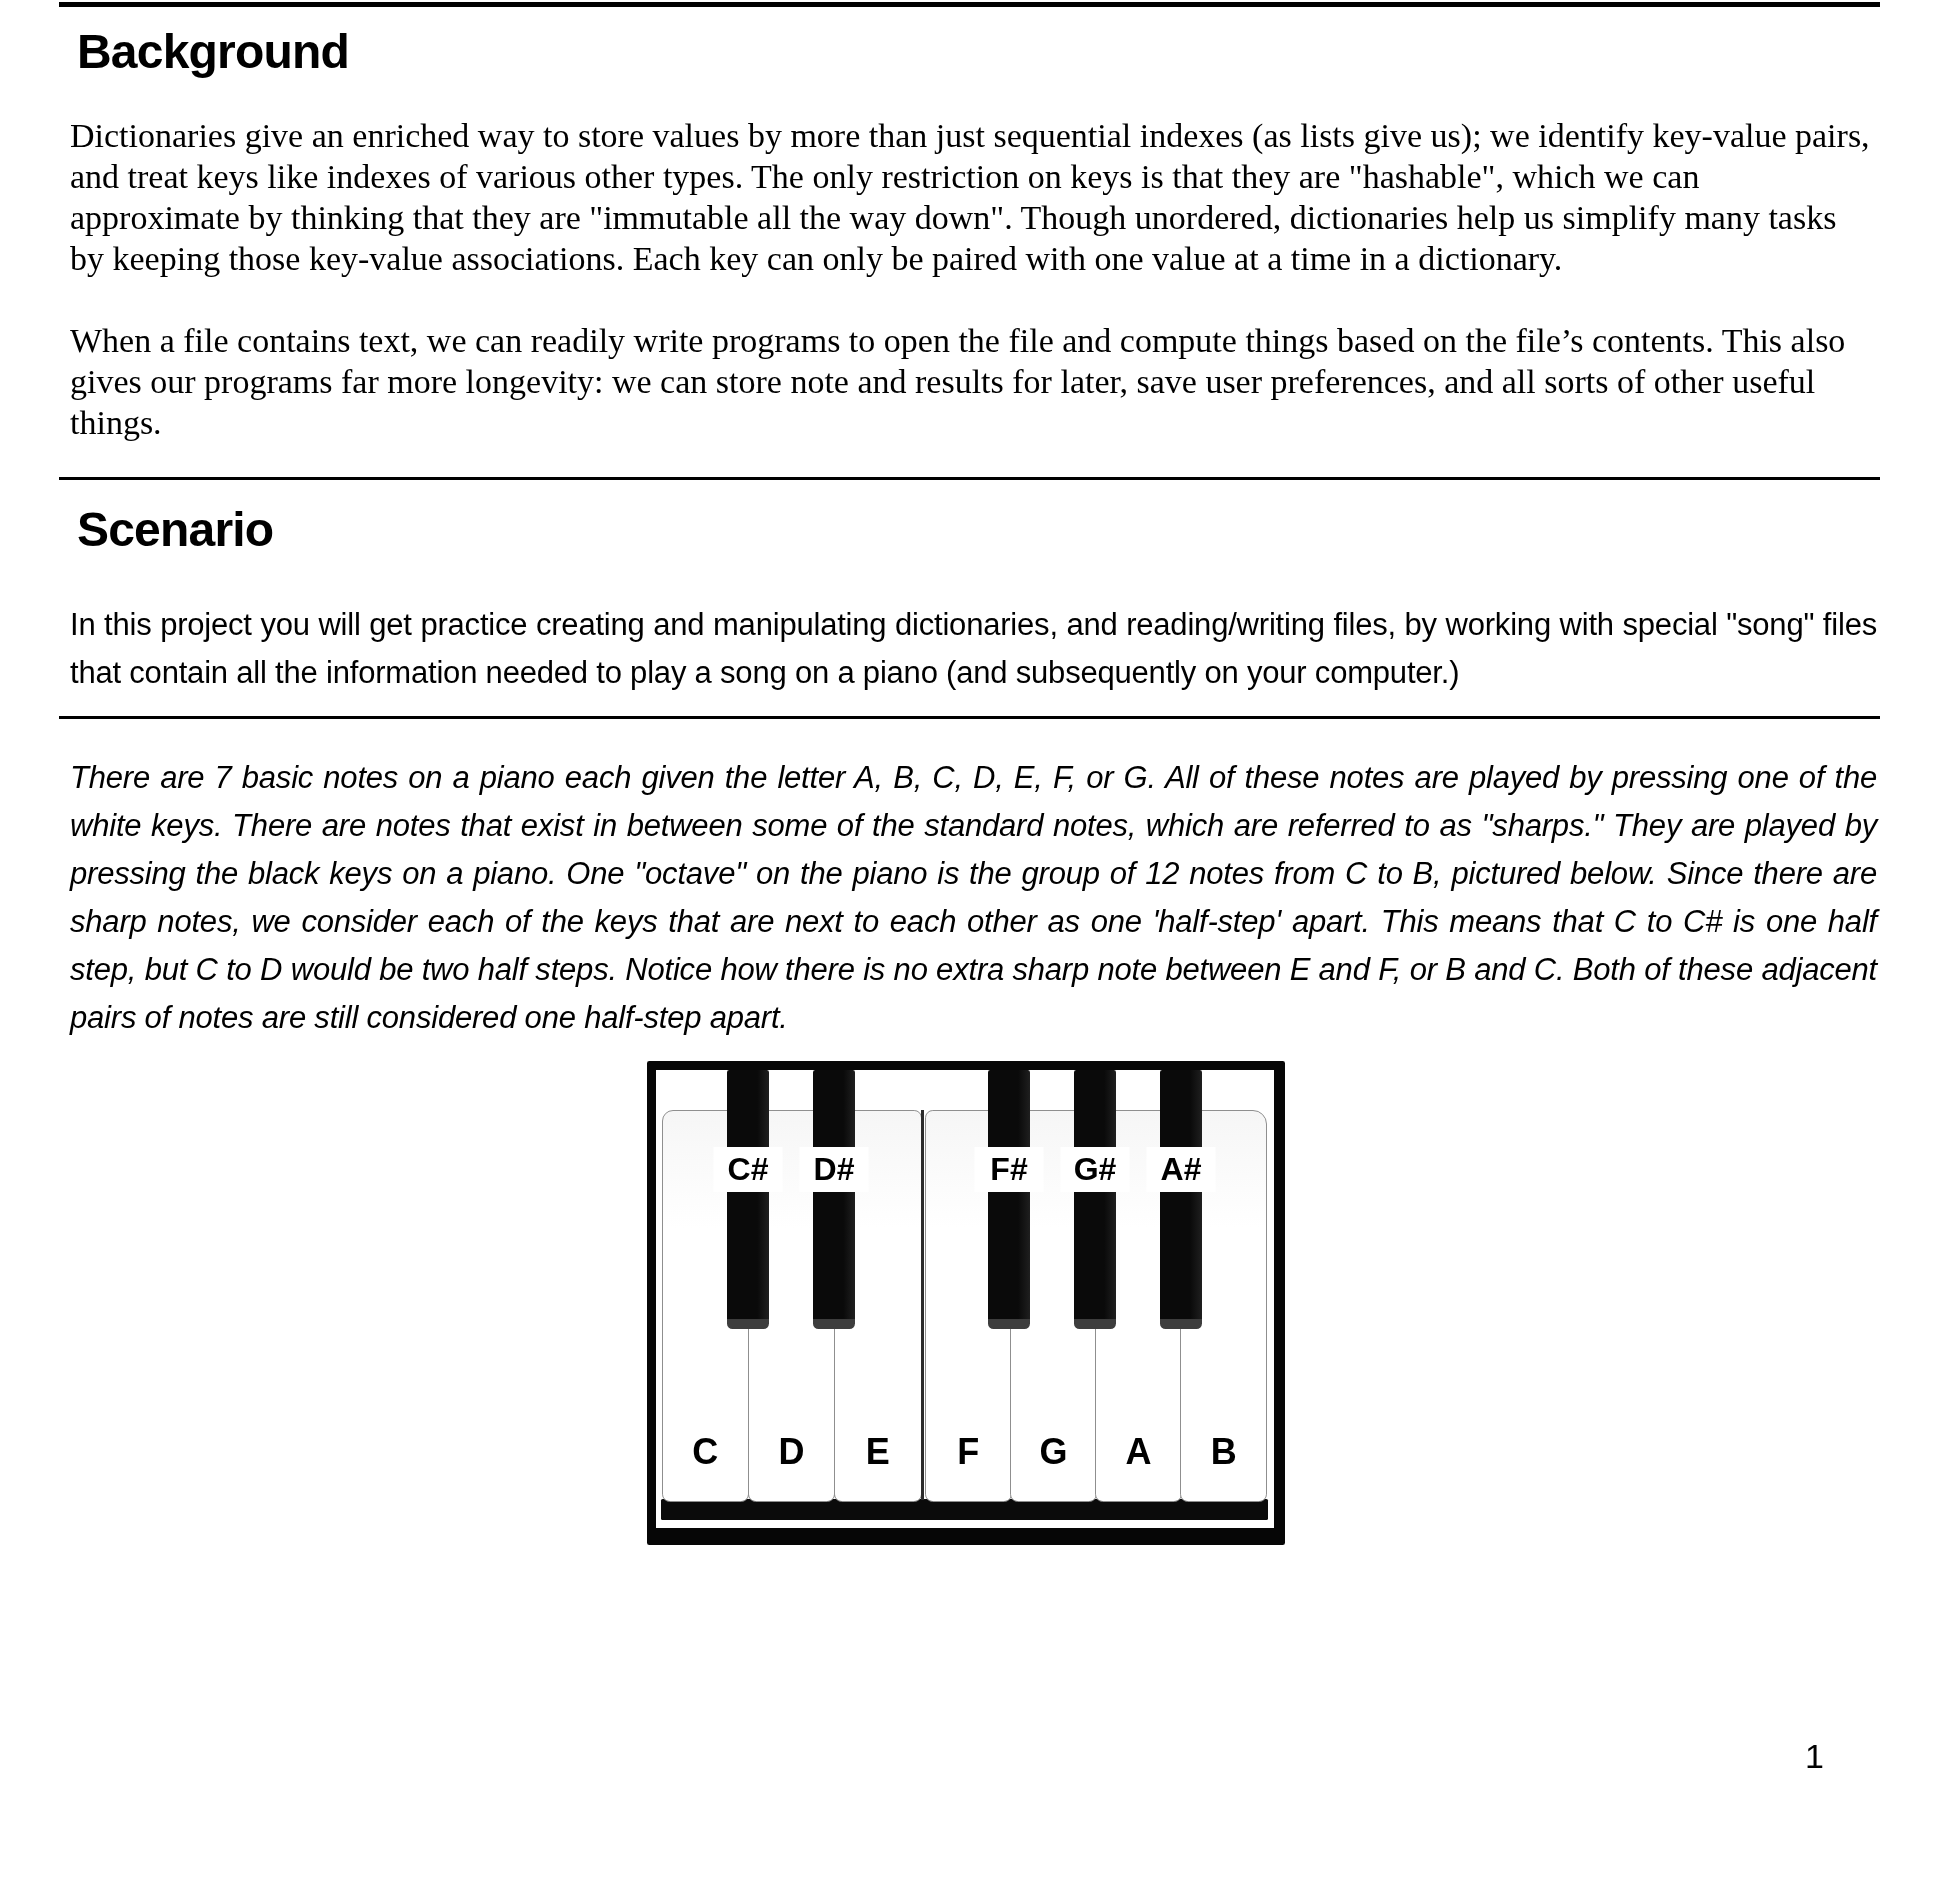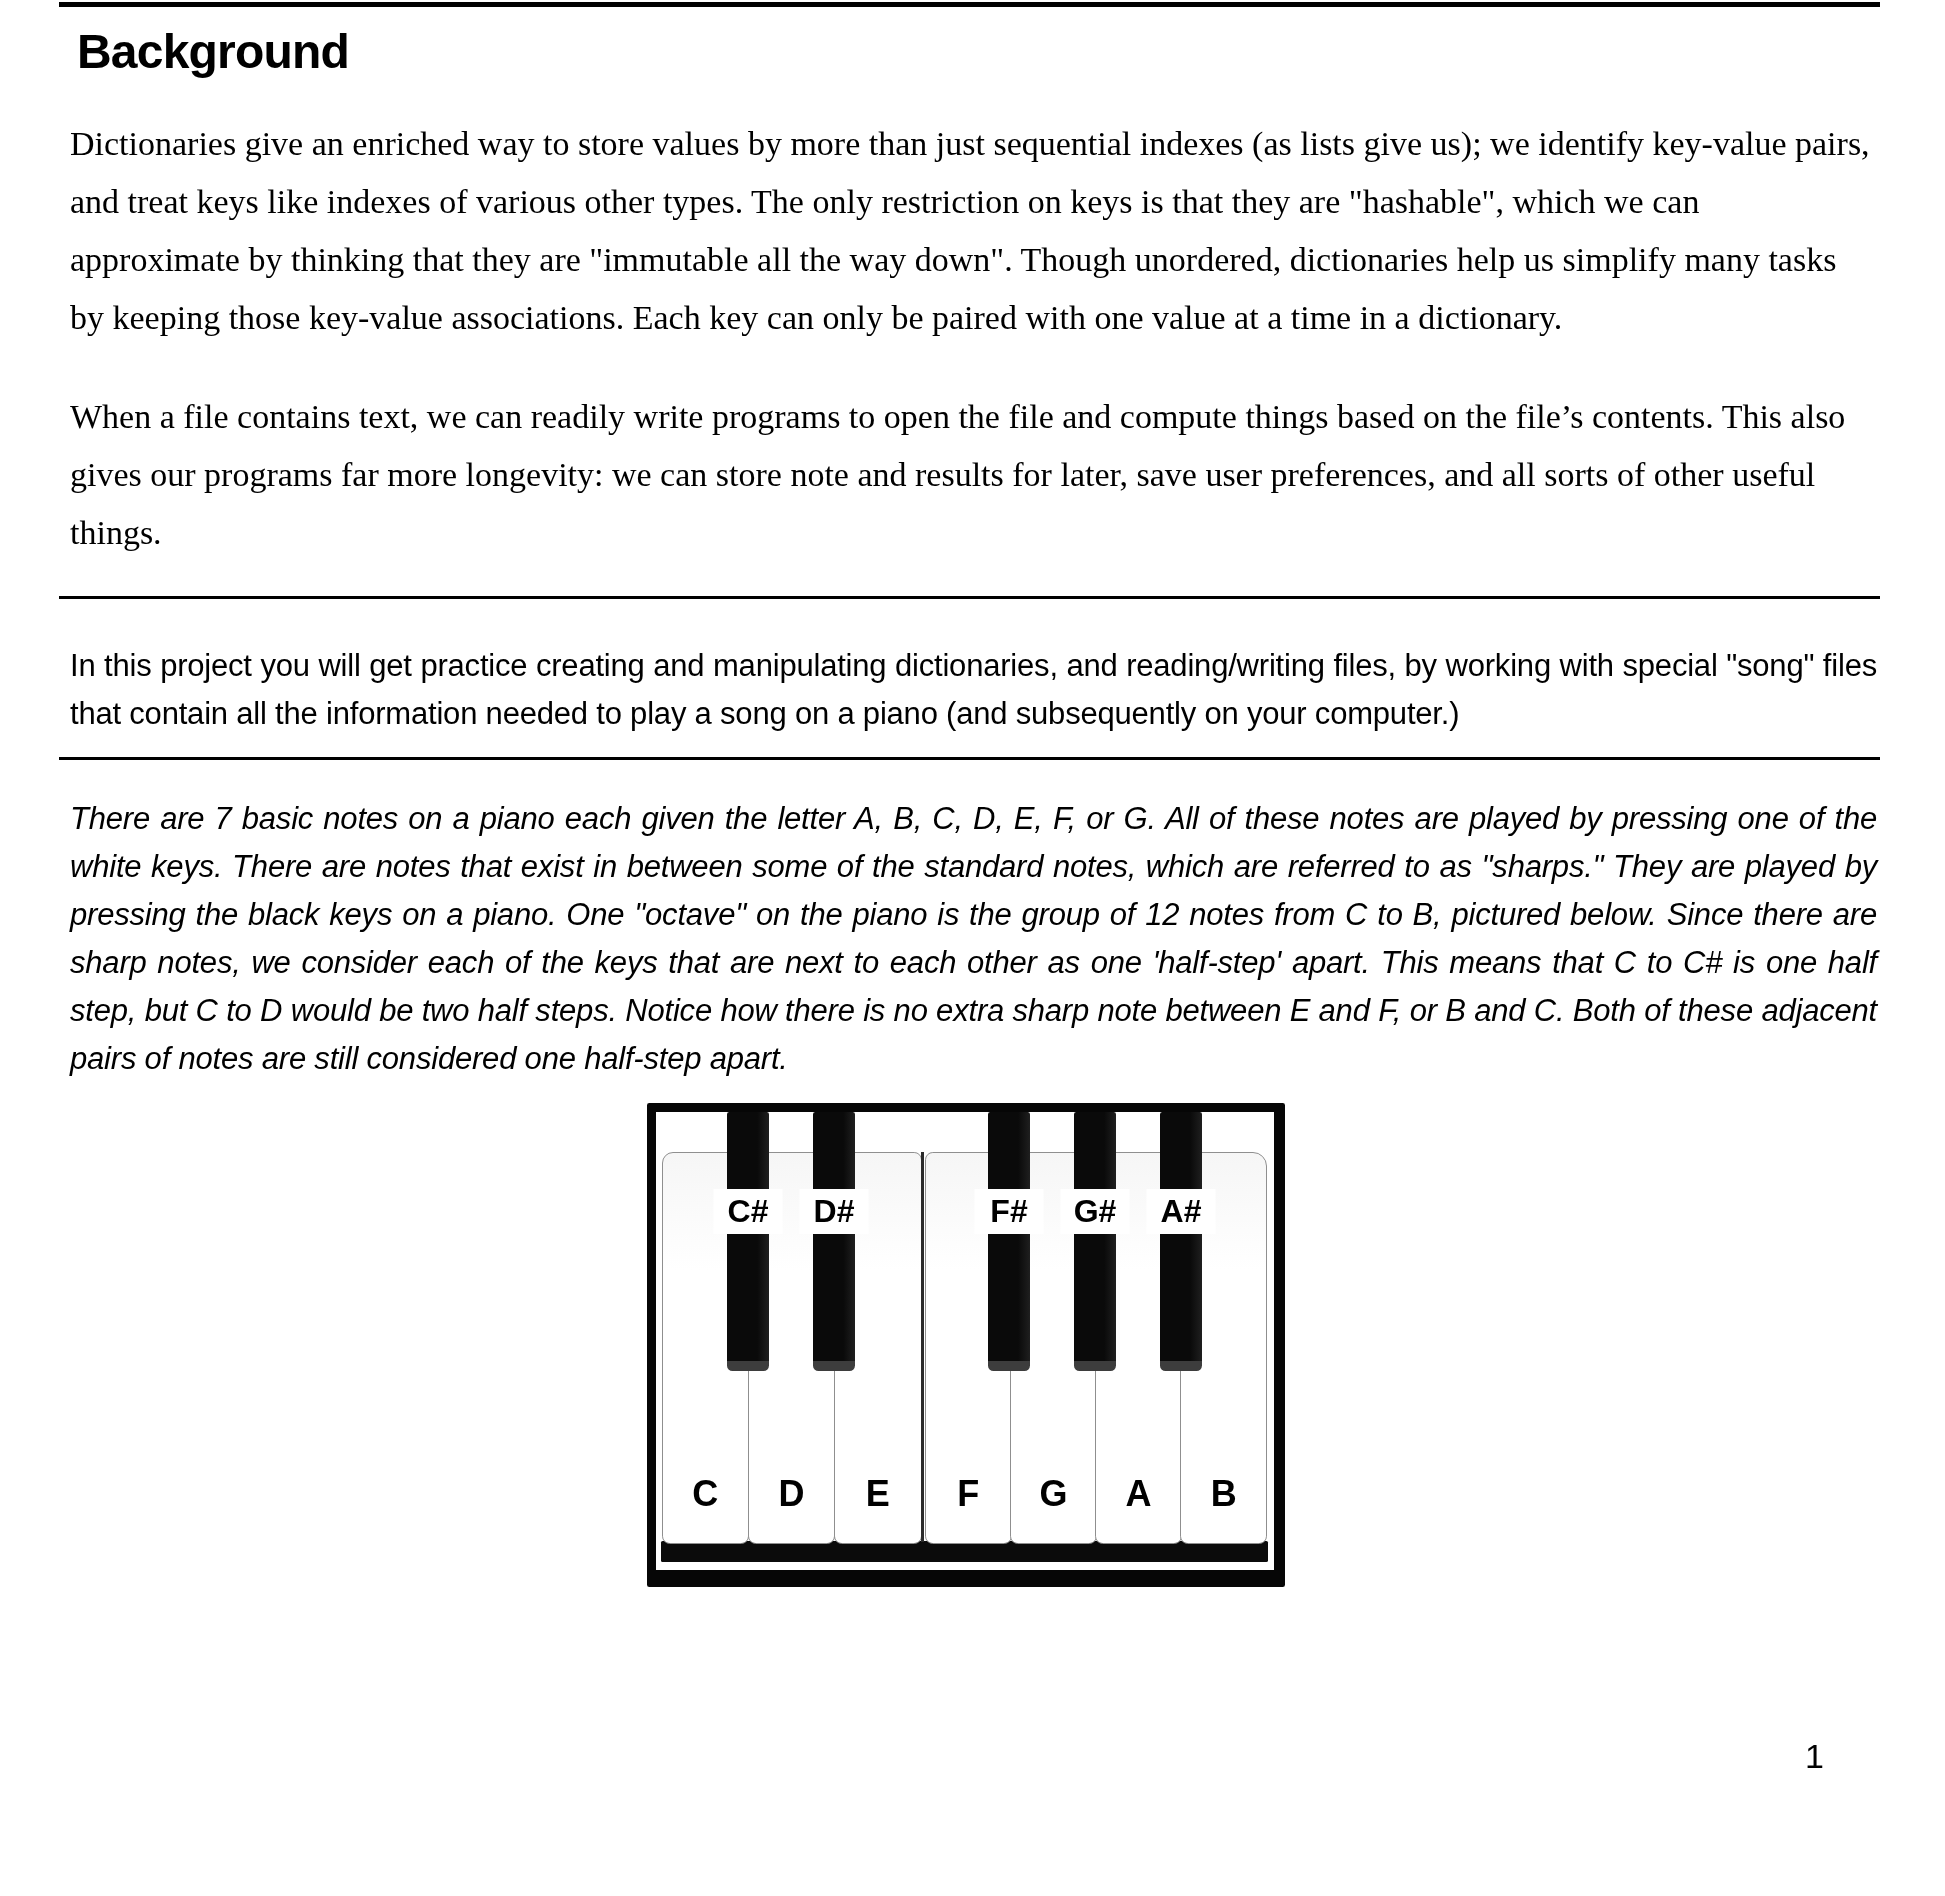--- a/index.html
+++ b/index.html
@@ -39,21 +39,21 @@
     line-height: 1.15;
     letter-spacing: -0.8px;
     margin: 7px;
   }
   #heading-background { margin-top: 17px; }
   #heading-scenario   { margin-top: 22px; }
   #heading-definitions{ margin-top: 20.3px; }
   p.body-serif {
     font-family: "Liberation Serif", serif;
     font-size: 34px;
-    line-height: 58px;
+    line-height: 41px;
     margin: 0;
     text-align: left;
   }
   #para-bg-1 { margin-top: 36px; }
   #para-bg-2 { margin-top: 41px; }
   p.body-sans {
     font-family: "Liberation Sans", sans-serif;
     font-size: 31px;
     line-height: 48px;
     letter-spacing: -0.2px;
@@ -180,20 +180,21 @@
   <div class="rule top"></div>
 
   <h1 class="sec-heading" id="heading-background">Background</h1>
 
   <p class="body-serif" id="para-bg-1">Dictionaries give an enriched way to store values by more than just sequential indexes (as lists give us); we identify key-value pairs, and treat keys like indexes of various other types. The only restriction on keys is that they are "hashable", which we can approximate by thinking that they are "immutable all the way down". Though unordered, dictionaries help us simplify many tasks by keeping those key-value associations. Each key can only be paired with one value at a time in a dictionary.</p>
 
   <p class="body-serif" id="para-bg-2">When a file contains text, we can readily write programs to open the file and compute things based on the file’s contents. This also gives our programs far more longevity: we can store note and results for later, save user preferences, and all sorts of other useful things.</p>
 
   <div class="rule" id="rule-scenario"></div>
 
+  <h1 class="sec-heading" id="heading-scenario">Scenario</h1>
 
   <p class="body-sans" id="para-scenario">In this project you will get practice creating and manipulating dictionaries, and reading/writing files, by working with special "song" files that contain all the information needed to play a song on a piano (and subsequently on your computer.)</p>
 
   <div class="rule" id="rule-definitions"></div>
 
 
   <p class="body-sans" id="para-definitions">There are 7 basic notes on a piano each given the letter A, B, C, D, E, F, or G. All of these notes are played by pressing one of the white keys. There are notes that exist in between some of the standard notes, which are referred to as "sharps." They are played by pressing the black keys on a piano. One "octave" on the piano is the group of 12 notes from C to B, pictured below. Since there are sharp notes, we consider each of the keys that are next to each other as one 'half-step' apart. This means that C to C# is one half step, but C to D would be two half steps. Notice how there is no extra sharp note between E and F, or B and C. Both of these adjacent pairs of notes are still considered one half-step apart.</p>
 
   <div class="piano">
     <div class="piano-inner">

